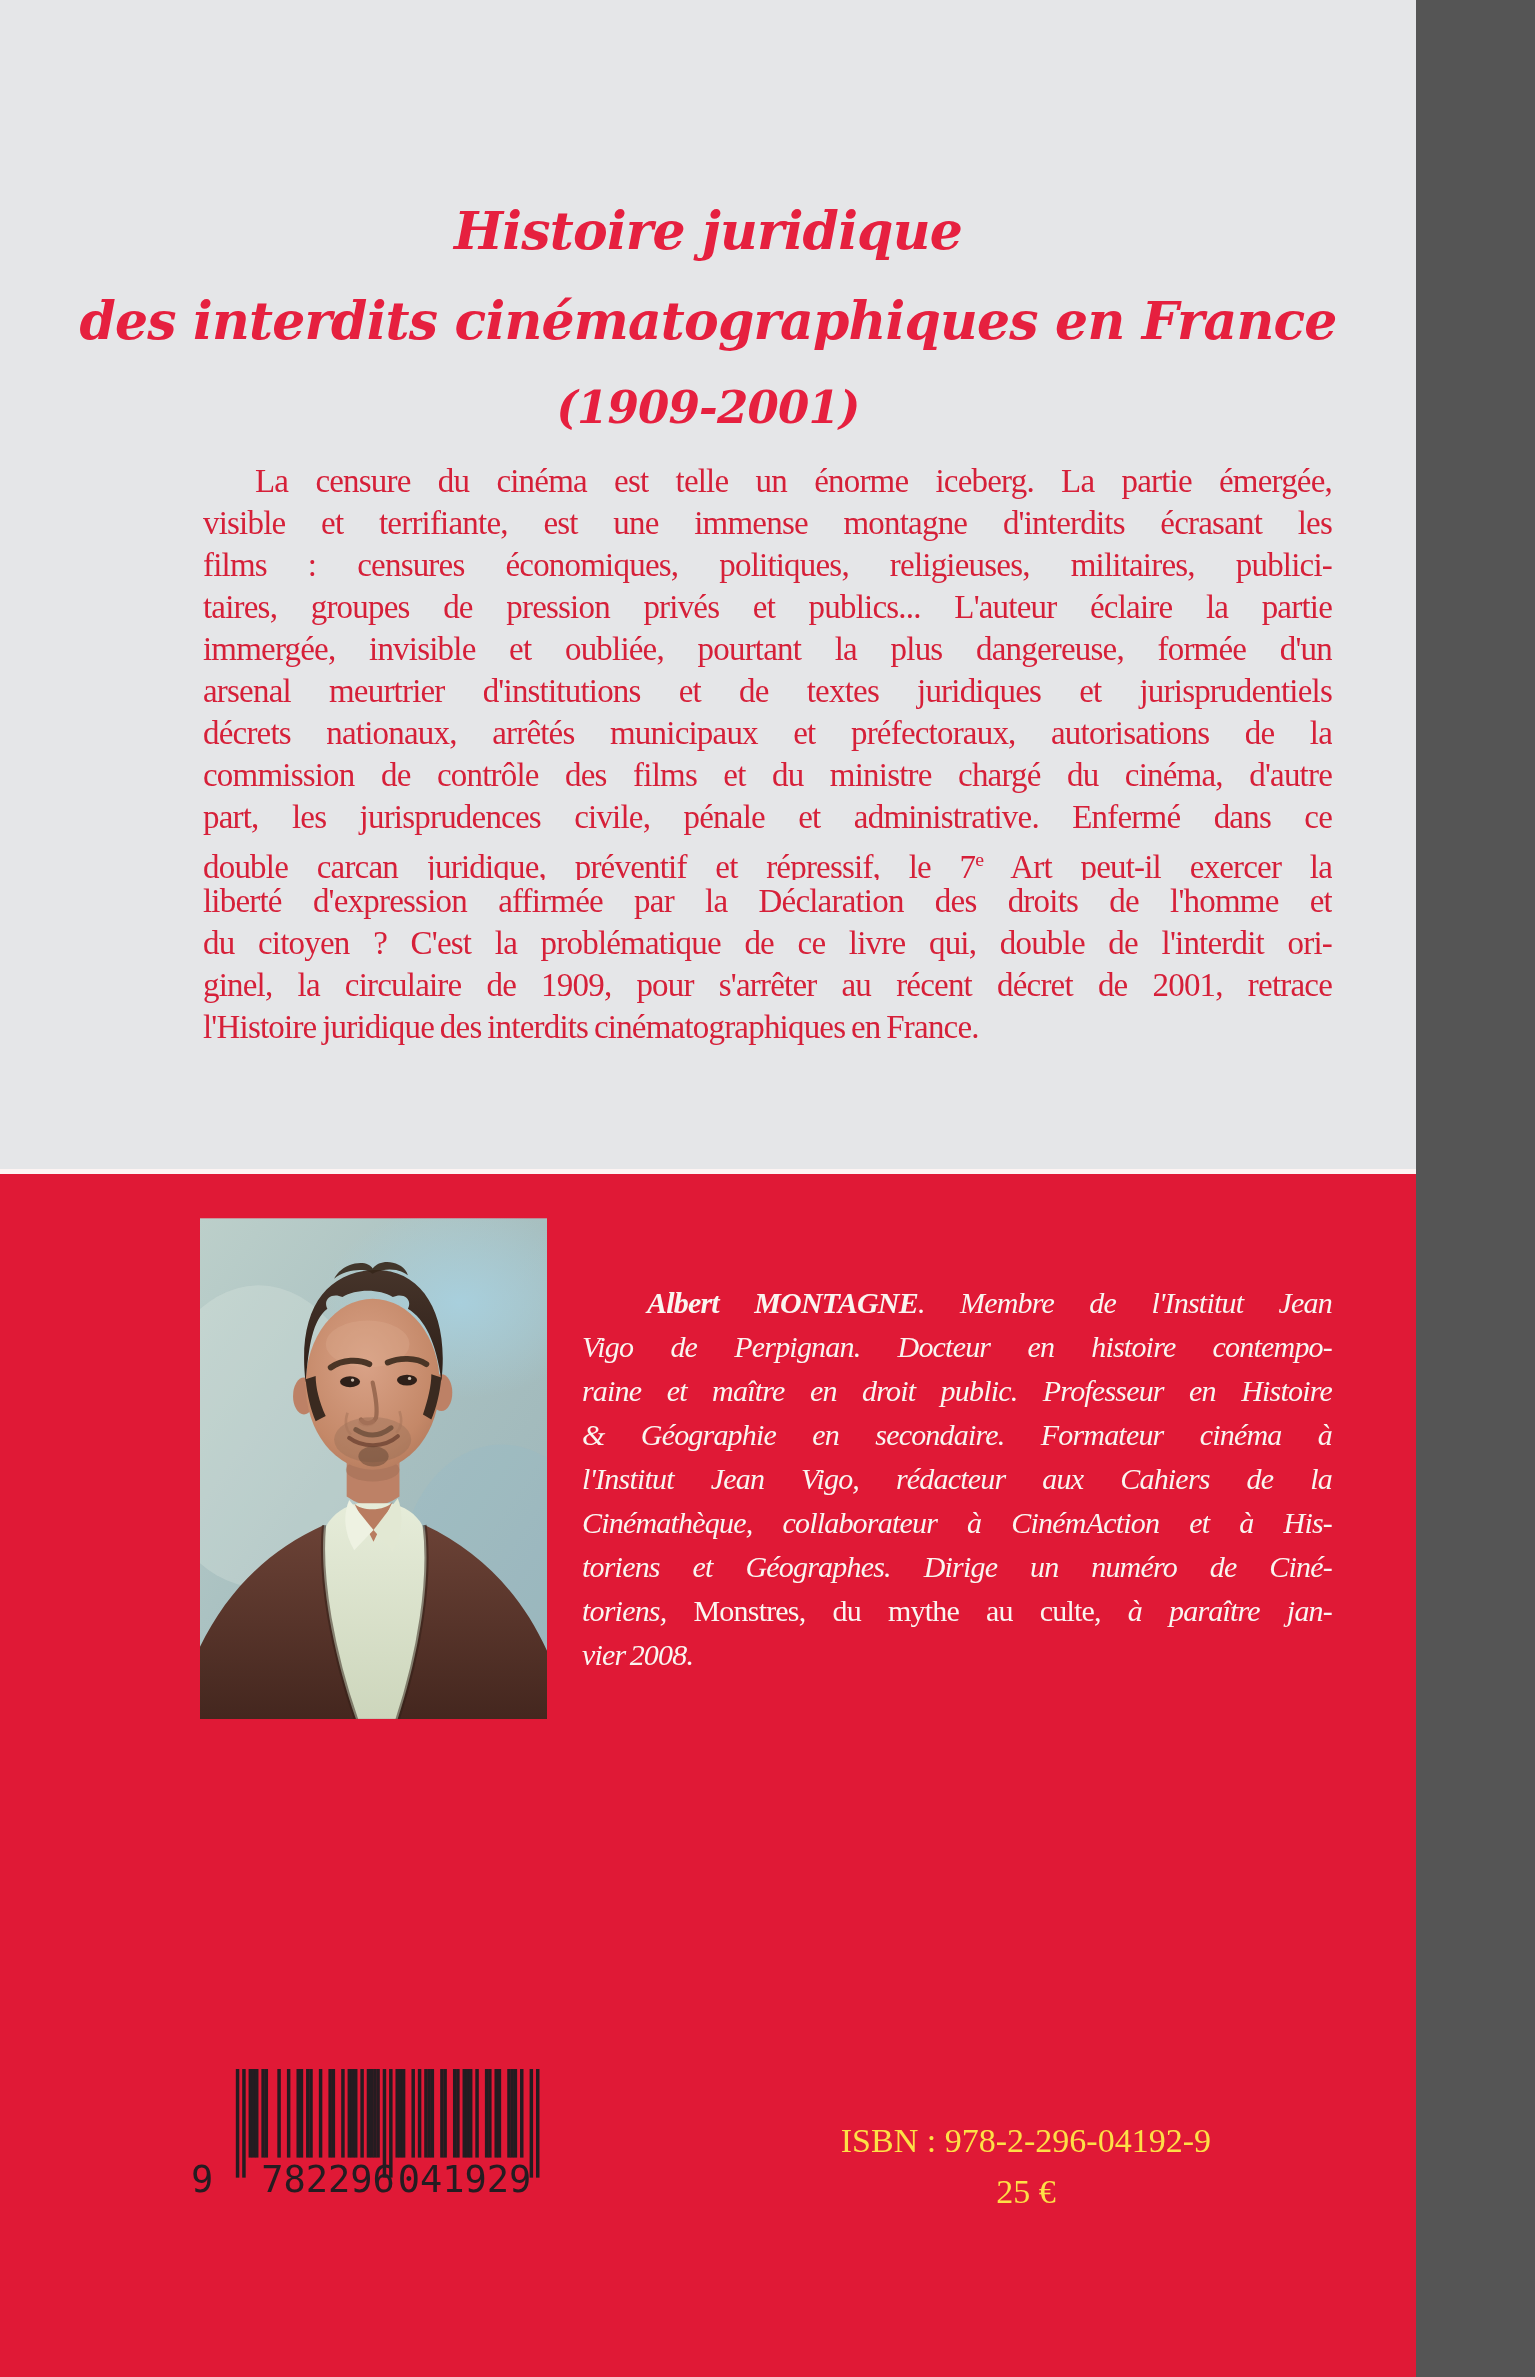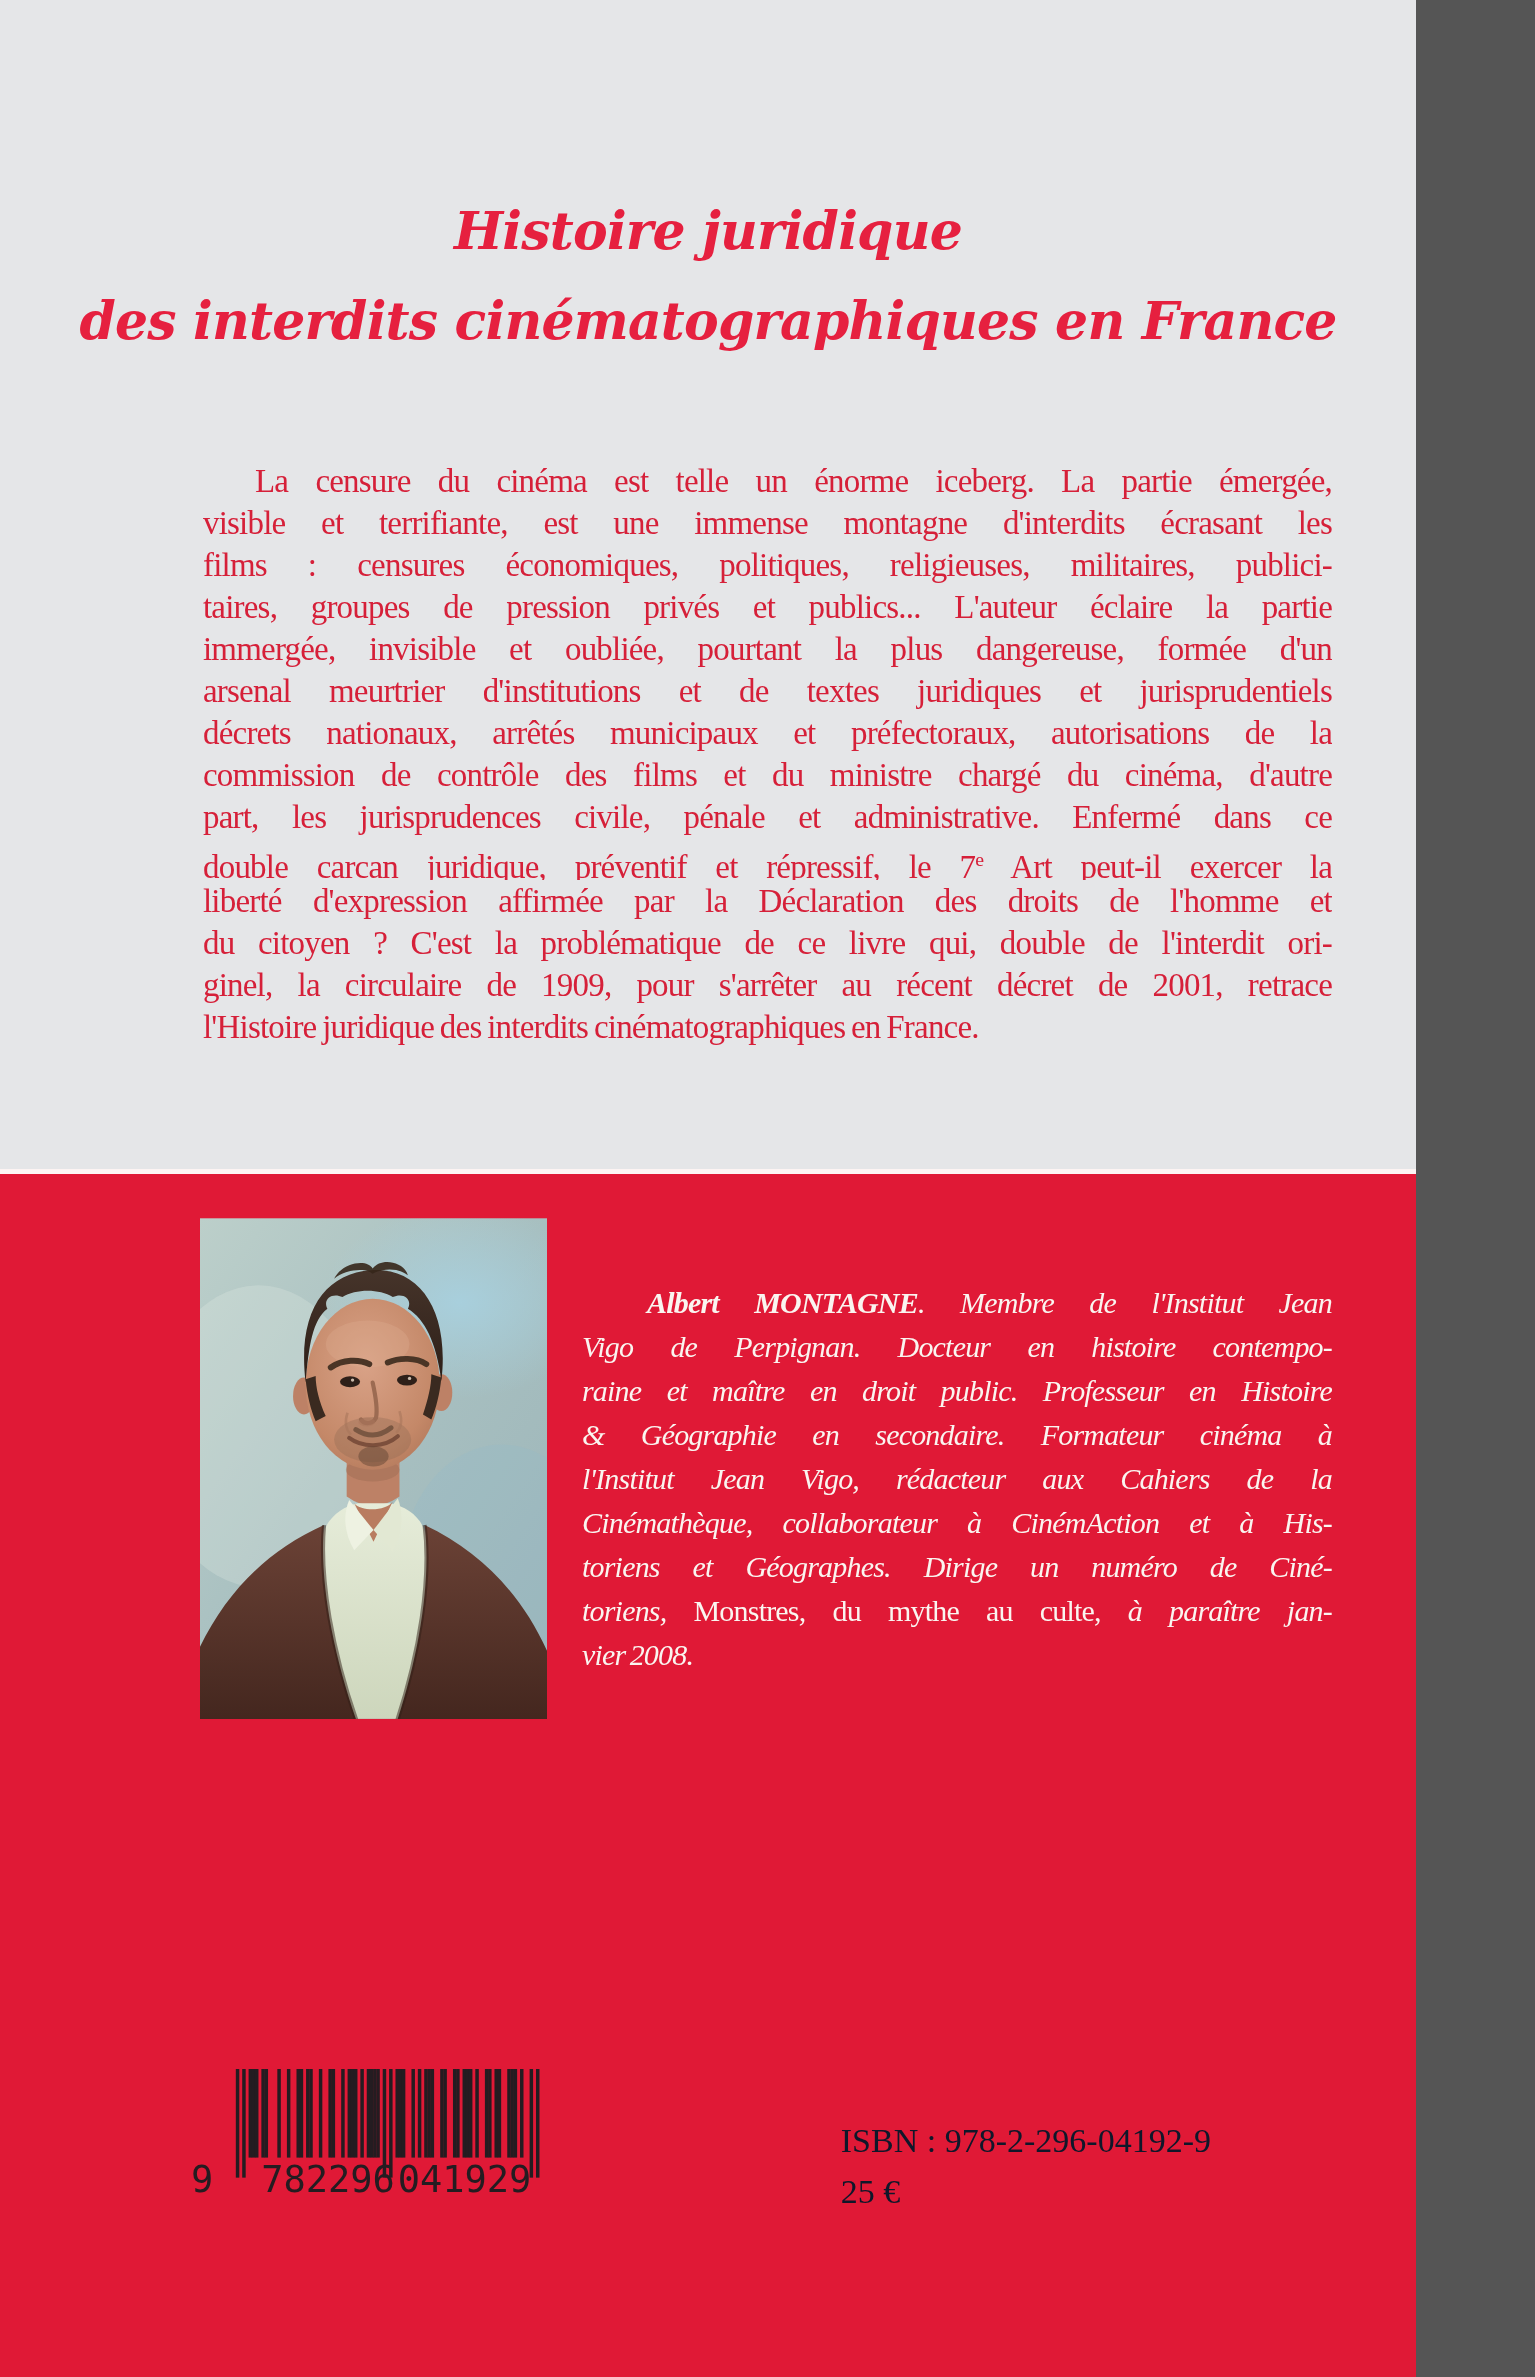--- a/index.html
+++ b/index.html
@@ -45,33 +45,34 @@
 
   
   .barcode-svg { position:absolute; left:235px; top:895px; }
   .bc-digits { position:absolute; color:#241c21; font-family:"DejaVu Sans Mono", monospace;
                font-size:37px; line-height:37px; top:987px; }
   .bc-prefix { left:191px; }
   .bc-g1 { left:260px; width:136px; text-align:center; }
   .bc-g2 { left:395px; width:139px; text-align:center; }
 
   
-  .isbn { position:absolute; right:205px; top:946px; text-align:left;
-          color:#0f172a; font-size:34px; line-height:41px; }
+  .isbn { position:absolute; right:205px; top:946px; text-align:center;
+          color:#fde047; font-size:34px; line-height:41px; }
   .price { margin-top:10px; }
 </style>
 </head>
 <body>
 
 <div class="page">
 
   <section class="top">
     <div class="title">
       <div class="t1">Histoire juridique</div>
       <div class="t2">des interdits cinématographiques en France</div>
+      <div class="t3">(1909-2001)</div>
     </div>
     <div class="synopsis">
         <div class="line"><span class="seg-r">La censure du cinéma est telle un énorme iceberg. La partie émergée,</span></div>
         <div class="line"><span class="seg-r">visible et terrifiante, est une immense montagne d'interdits écrasant les</span></div>
         <div class="line"><span class="seg-r">films : censures économiques, politiques, religieuses, militaires, publici-</span></div>
         <div class="line"><span class="seg-r">taires, groupes de pression privés et publics... L'auteur éclaire la partie</span></div>
         <div class="line"><span class="seg-r">immergée, invisible et oubliée, pourtant la plus dangereuse, formée d'un</span></div>
         <div class="line"><span class="seg-r">arsenal meurtrier d'institutions et de textes juridiques et jurisprudentiels</span></div>
         <div class="line"><span class="seg-r">décrets nationaux, arrêtés municipaux et préfectoraux, autorisations de la</span></div>
         <div class="line"><span class="seg-r">commission de contrôle des films et du ministre chargé du cinéma, d'autre</span></div>

